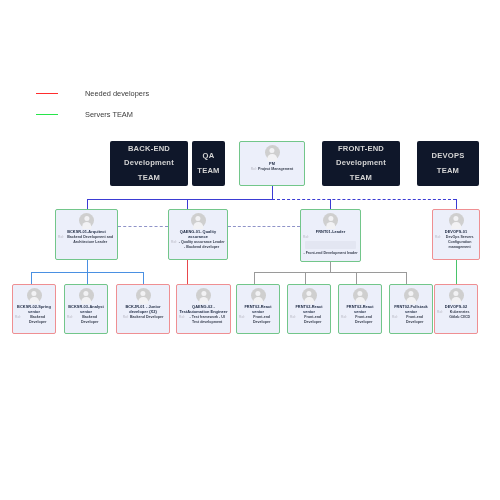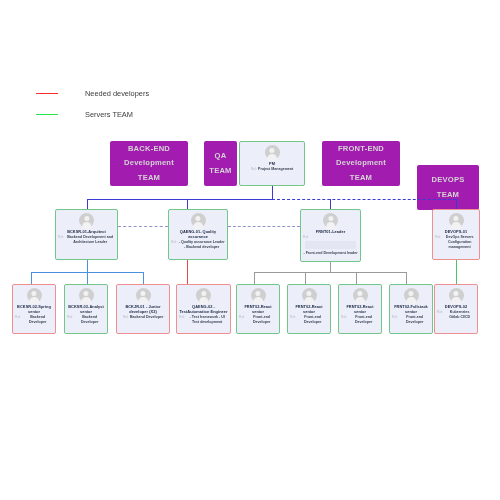--- a/index.html
+++ b/index.html
@@ -12,21 +12,21 @@
   }
   #stage{position:absolute;left:0;top:0;width:500px;height:500px;}
 
   
   .legend-row{position:absolute;display:flex;align-items:center;gap:7px;}
   .legend-line{width:22px;height:0;border-top:1.6px solid #000;}
   .legend-label{font-size:7.4px;color:#3a3a3a;white-space:nowrap;padding-left:20px;}
 
   
   .dept{
-    position:absolute;background:#a21caf;border-radius:2px;
+    position:absolute;background:#0f172a;border-radius:2px;
     display:flex;flex-direction:column;align-items:center;justify-content:center;
     color:#d4d4d4;font-size:7.6px;line-height:1.85;text-align:center;font-weight:700;
     letter-spacing:.2px;
   }
 
   
   .node{
     position:absolute;background:#eceffa;border:1px solid #cfcfcf;border-radius:2px;
     box-sizing:border-box;overflow:hidden;
     display:flex;flex-direction:column;align-items:center;
@@ -79,30 +79,30 @@
   <div class="legend-row" style="left:36px;top:110px;">
     <span class="legend-line" style="border-color:#27e54a;"></span>
     <span class="legend-label">Servers TEAM</span>
   </div>
 
   <div class="dept" style="left:110px;top:141px;width:78px;height:45px;">
     <span>BACK-END</span>
     <span>Development</span>
     <span>TEAM</span>
   </div>
-  <div class="dept" style="left:204px;top:141px;width:33px;height:45px;">
+  <div class="dept" style="left:192px;top:141px;width:33px;height:45px;">
     <span>QA</span>
     <span>TEAM</span>
   </div>
   <div class="dept" style="left:322px;top:141px;width:78px;height:45px;">
     <span>FRONT-END</span>
     <span>Development</span>
     <span>TEAM</span>
   </div>
-  <div class="dept" style="left:417px;top:141px;width:62px;height:45px;margin-top:24px;">
+  <div class="dept" style="left:417px;top:141px;width:62px;height:45px;">
     <span>DEVOPS</span>
     <span>TEAM</span>
   </div>
 
   <div class="ln vline blue" style="left:272px;top:186px;height:13px;"></div>
   <div class="ln hline blue" style="left:87px;top:199px;width:186px;"></div>
   <div class="ln hline dashdot" style="left:272px;top:199px;width:184px;"></div>
   <div class="ln vline blue" style="left:87px;top:199px;height:10px;"></div>
   <div class="ln vline blue" style="left:187px;top:199px;height:10px;"></div>
   <div class="ln vline blue" style="left:330px;top:199px;height:10px;"></div>

